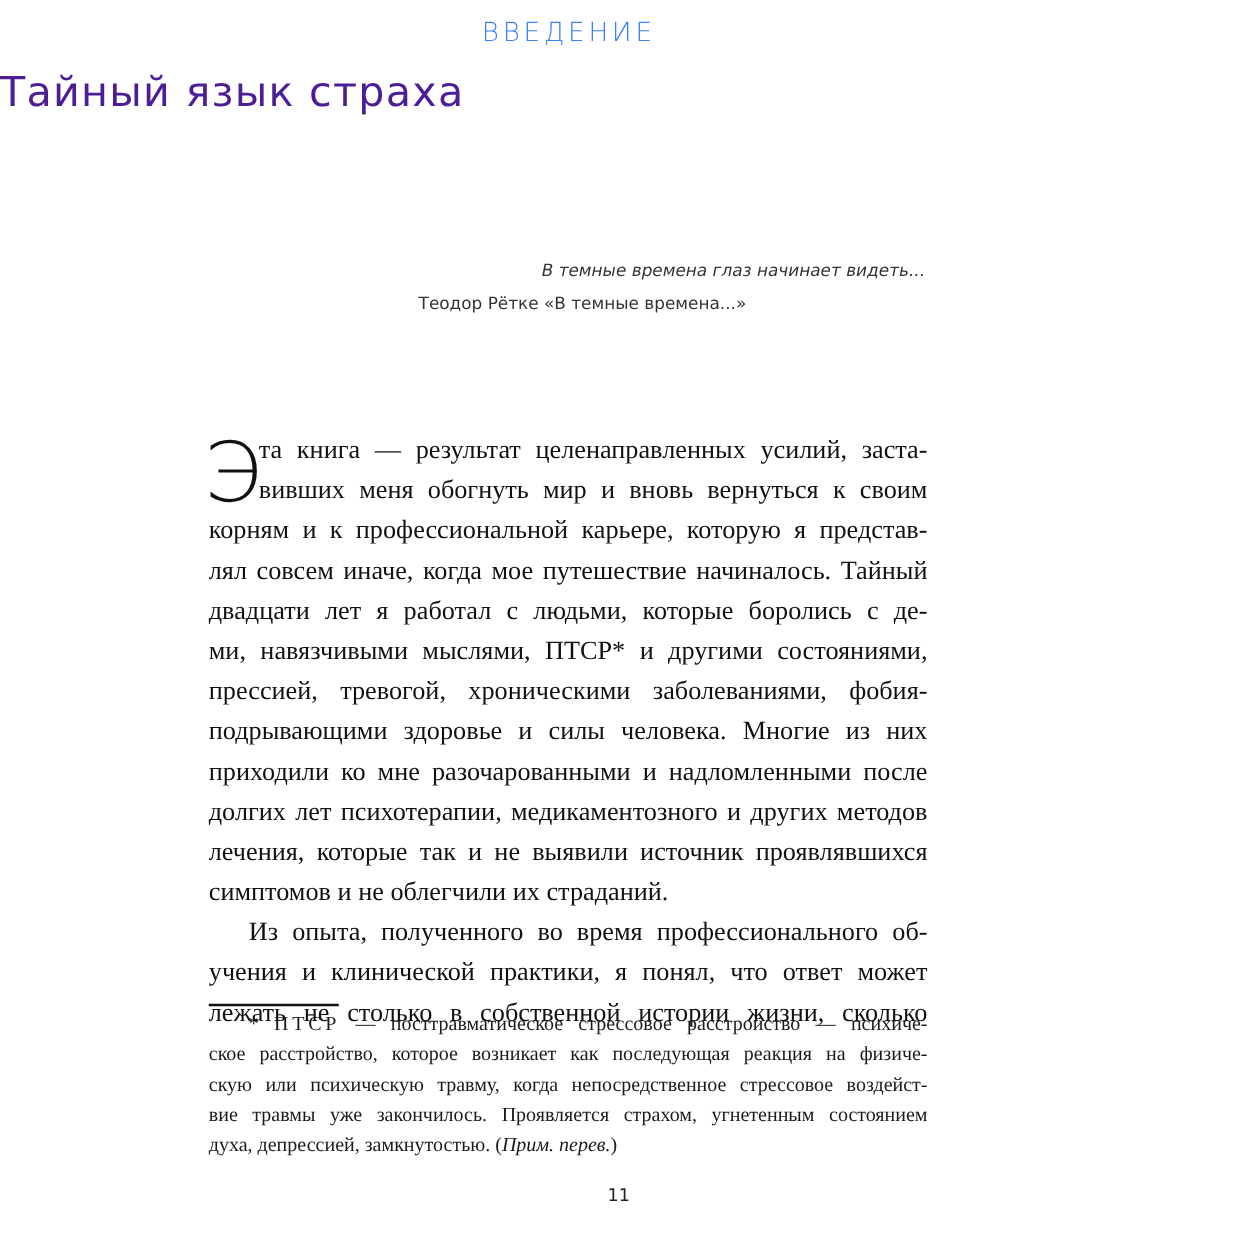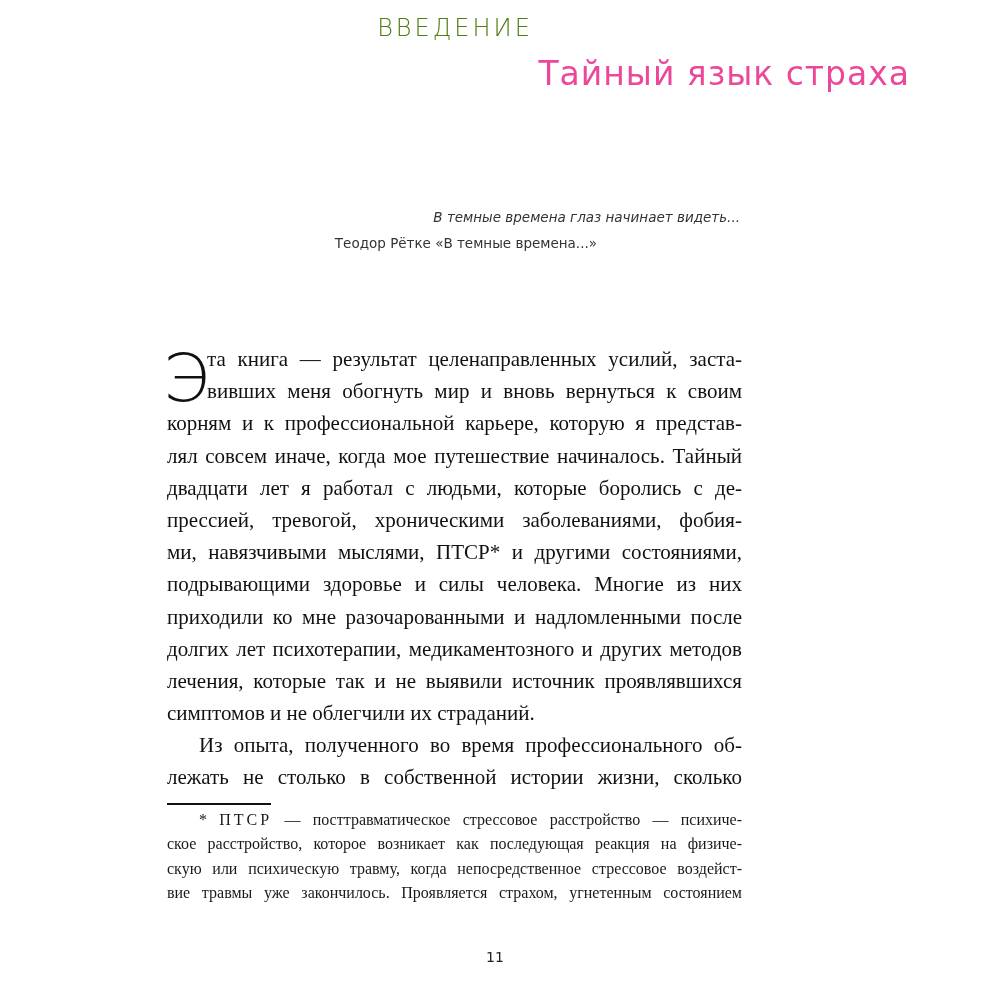--- a/index.html
+++ b/index.html
@@ -15,34 +15,34 @@
       color: #1a1a1a;
     }
     .chapter-label {
       position: absolute;
       top: 14px;
       left: 0;
       width: 910px;
       text-align: center;
       font-family: "DejaVu Sans", sans-serif;
       font-weight: 300;
-      font-size: 24px;
+      font-size: 21px;
       letter-spacing: 3px;
-      color: #4d7c0f;
+      color: #3b82f6;
     }
     .chapter-title {
       position: absolute;
       top: 54px;
       left: 0;
       width: 910px;
-      text-align: right;
+      text-align: left;
       font-family: "DejaVu Sans", sans-serif;
       font-size: 33px;
       letter-spacing: 1px;
-      color: #ec4899;
+      color: #4c1d95;
     }
     .epigraph {
       position: absolute;
       top: 208px;
       left: 160px;
       width: 580px;
       text-align: right;
       font-family: "DejaVu Sans", sans-serif;
       font-size: 13.5px;
       color: #333;
@@ -155,33 +155,35 @@
   <span class="source">Теодор Рётке «В темные времена...»</span>
 </div>
 
 <div class="body-text">
   <span class="dropcap">Э</span>
   <span class="line dropcap-line">та книга — результат целенаправленных усилий, заста-</span>
   <span class="line dropcap-line">вивших меня обогнуть мир и вновь вернуться к своим</span>
   <span class="line">корням и к профессиональной карьере, которую я представ-</span>
   <span class="line">лял совсем иначе, когда мое путешествие начиналось. Тайный</span>
   <span class="line">двадцати лет я работал с людьми, которые боролись с де-</span>
+  <span class="line">ми, навязчивыми мыслями, ПТСР* и другими состояниями,</span>
   <span class="line">прессией, тревогой, хроническими заболеваниями, фобия-</span>
-  <span class="line">ми, навязчивыми мыслями, ПТСР* и другими состояниями,</span>
   <span class="line">подрывающими здоровье и силы человека. Многие из них</span>
   <span class="line">приходили ко мне разочарованными и надломленными после</span>
   <span class="line">долгих лет психотерапии, медикаментозного и других методов</span>
   <span class="line">лечения, которые так и не выявили источник проявлявшихся</span>
   <span class="line last">симптомов и не облегчили их страданий.</span>
   <span class="line indent">Из опыта, полученного во время профессионального об-</span>
+  <span class="line">учения и клинической практики, я понял, что ответ может</span>
   <span class="line">лежать не столько в собственной истории жизни, сколько</span>
 </div>
 
 <div class="footnote-rule"></div>
 
 <div class="footnote">
   <span class="line indent"><span>*</span> <span class="abbr">ПТСР</span><span> — посттравматическое стрессовое расстройство — психиче-</span></span>
   <span class="line">ское расстройство, которое возникает как последующая реакция на физиче-</span>
   <span class="line">скую или психическую травму, когда непосредственное стрессовое воздейст-</span>
   <span class="line">вие травмы уже закончилось. Проявляется страхом, угнетенным состоянием</span>
+  <span class="line last"><span>духа, депрессией, замкнутостью. (</span><em>Прим. перев.</em><span>)</span></span>
 </div>
 
 <div class="page-number">11</div>
 
 </body></html>

